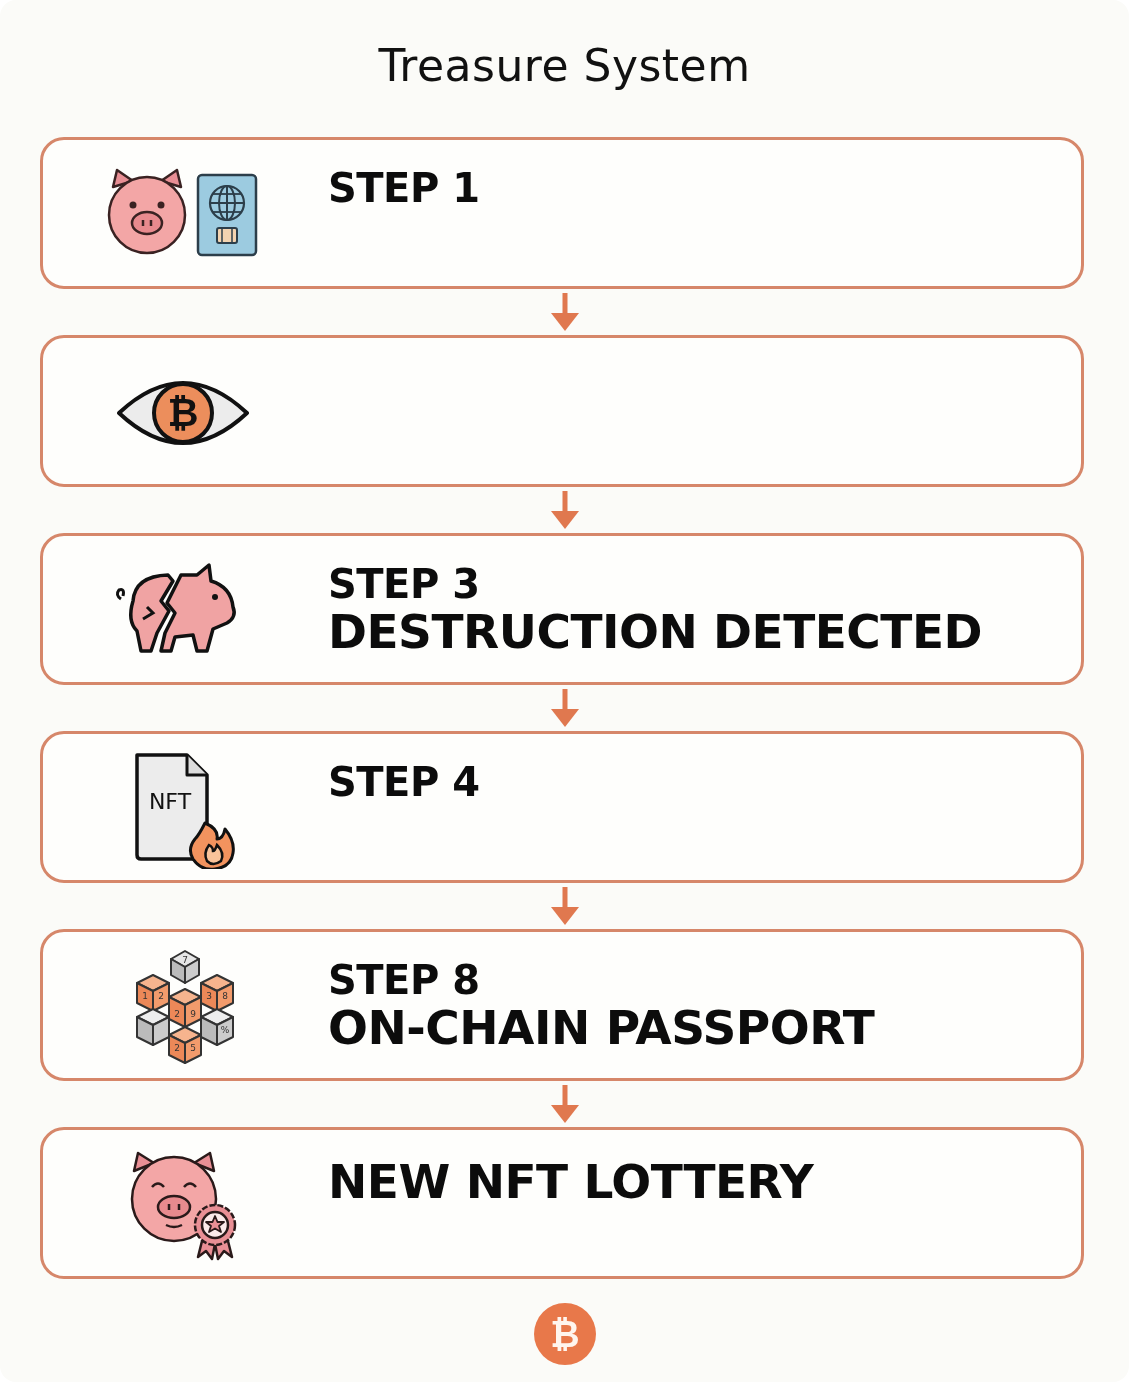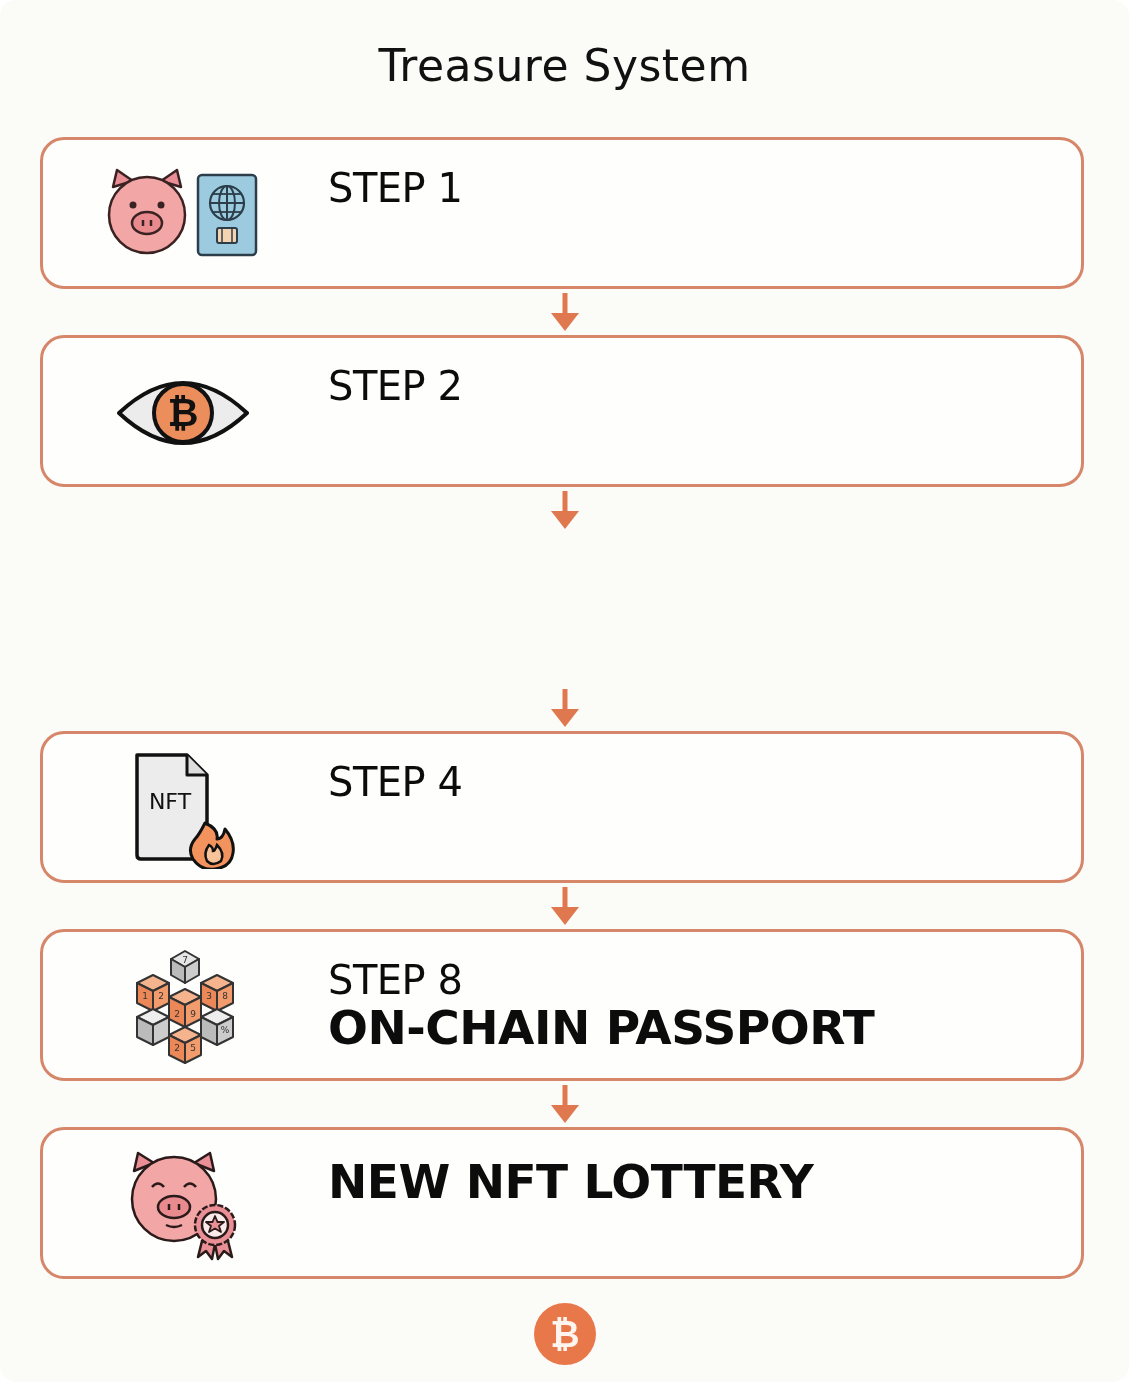--- a/index.html
+++ b/index.html
@@ -24,21 +24,21 @@
     box-sizing: border-box;
   }
   .step .icon {
     position: absolute; left: 60px; top: 20px; width: 160px; height: 110px;
     display: flex; align-items: center; justify-content: center;
   }
   .step .label {
     position: absolute; left: 285px; top: 26px; color: #0c0c0c;
     font-family: "DejaVu Sans", sans-serif;
   }
-  .step .num { font-size: 40px; line-height: 44px; font-weight: normal; letter-spacing: -0.5px; }
+  .step .num { font-size: 40px; line-height: 44px; font-weight: bold; letter-spacing: -0.5px; }
   .step .name { font-size: 47px; line-height: 52px; font-weight: bold; letter-spacing: -0.5px; }
   .connector { position: absolute; left: 547px; width: 36px; height: 42px; }
   .coin { position: absolute; left: 533px; top: 1302px; width: 64px; height: 64px; }
 </style>
 </head>
 <body>
 
 <div class="card">
   <div class="title">Treasure System</div>
 
@@ -77,29 +77,43 @@
 
   <div class="step" style="top:335px;">
     <div class="icon">
       <svg width="140" height="90" viewBox="0 0 140 90">
         <path d="M6 45 Q70 -15 134 45 Q70 105 6 45 Z" fill="#ececec" stroke="#111" stroke-width="4" stroke-linejoin="round"></path>
         <circle cx="70" cy="45" r="29" fill="#ec8e5c" stroke="#111" stroke-width="4"></circle>
         <text x="70" y="58" text-anchor="middle" font-family="DejaVu Sans, sans-serif" font-weight="bold" font-size="38" fill="#111">₿</text>
       </svg>
     </div>
     <div class="label">
-      <div class="num">STEP 2</div>
     </div>
   </div>
 
   <svg class="connector" style="top:491px;" viewBox="0 0 36 42">
     <rect x="15.5" y="0" width="5" height="22" fill="#e0784f"></rect>
     <path d="M4 20 L32 20 L18 38 Z" fill="#e0784f"></path>
   </svg>
 
+  <div class="step" style="top:533px;">
+    <div class="icon">
+      <svg width="140" height="100" viewBox="0 0 140 100">
+        <path d="M8 38 q-6 -4 -2 -9 q6 -2 4 6" fill="none" stroke="#111" stroke-width="3"></path>
+        <path d="M20 40 Q22 15 55 14 L60 20 L48 40 L56 50 L44 72 L38 90 L28 90 L24 70 Q14 60 20 40 Z" fill="#f0a3a3" stroke="#111" stroke-width="3.5" stroke-linejoin="round"></path>
+        <path d="M68 14 L84 14 L96 4 L98 20 Q118 26 120 46 Q124 56 114 62 L100 68 L94 90 L84 90 L80 74 L62 76 L58 90 L48 90 L52 72 L62 52 L54 42 Z" fill="#f0a3a3" stroke="#111" stroke-width="3.5" stroke-linejoin="round"></path>
+        <circle cx="102" cy="36" r="3" fill="#111"></circle>
+        <path d="M34 46 L40 52 L30 58" fill="none" stroke="#111" stroke-width="3"></path>
+      </svg>
+    </div>
+    <div class="label">
+      <div class="num">STEP 3</div>
+      <div class="name">DESTRUCTION DETECTED</div>
+    </div>
+  </div>
 
   <svg class="connector" style="top:689px;" viewBox="0 0 36 42">
     <rect x="15.5" y="0" width="5" height="22" fill="#e0784f"></rect>
     <path d="M4 20 L32 20 L18 38 Z" fill="#e0784f"></path>
   </svg>
 
   <div class="step" style="top:731px;">
     <div class="icon">
       <svg width="120" height="120" viewBox="0 0 120 120">
         <path d="M14 6 L64 6 L84 26 L84 106 Q84 110 80 110 L18 110 Q14 110 14 106 Z" fill="#ececec" stroke="#111" stroke-width="3.5" stroke-linejoin="round"></path>

